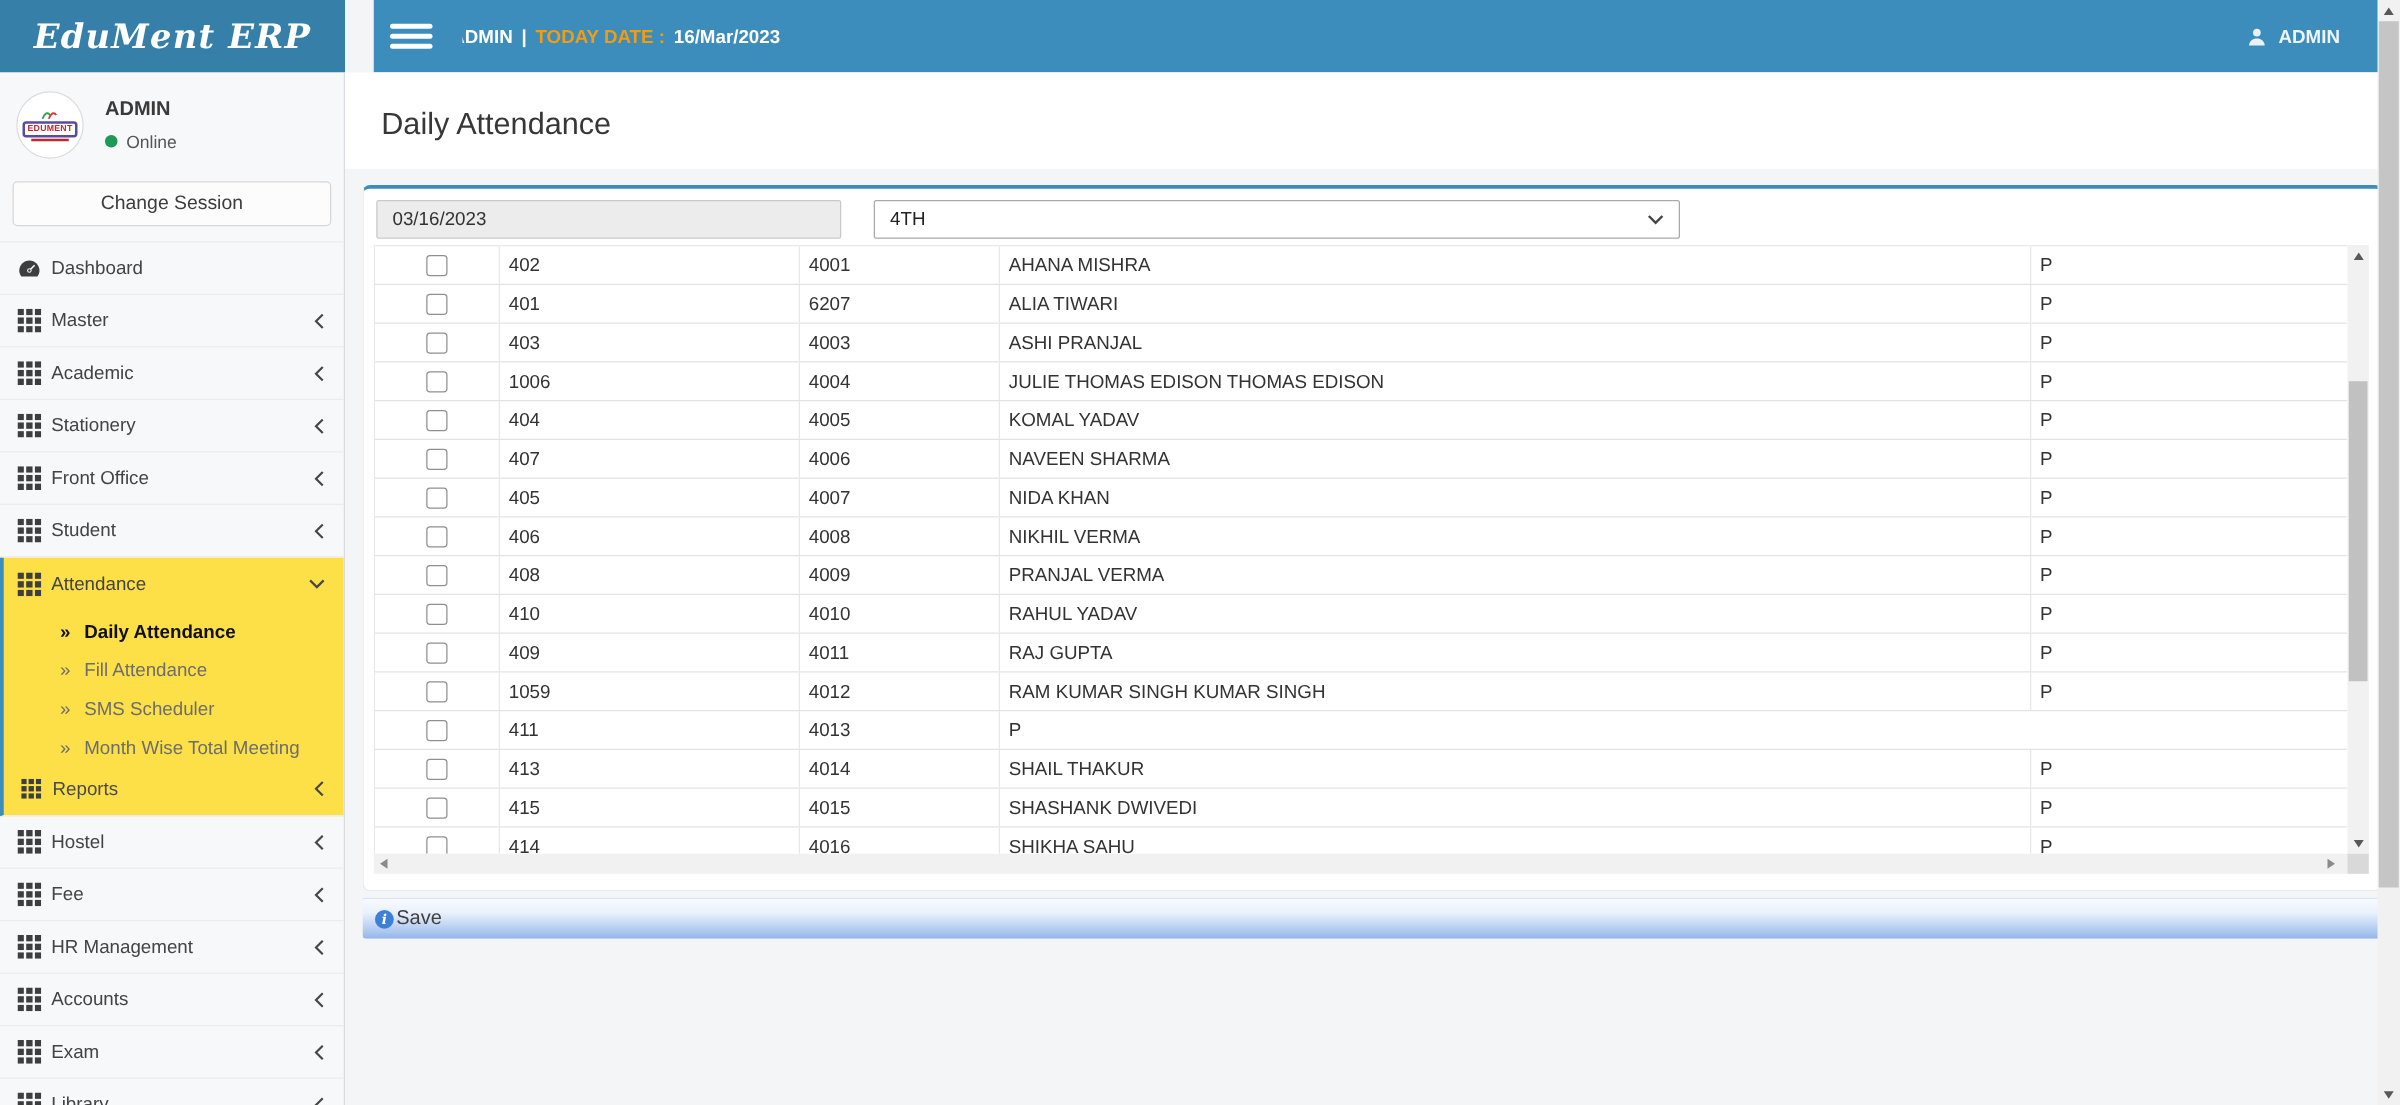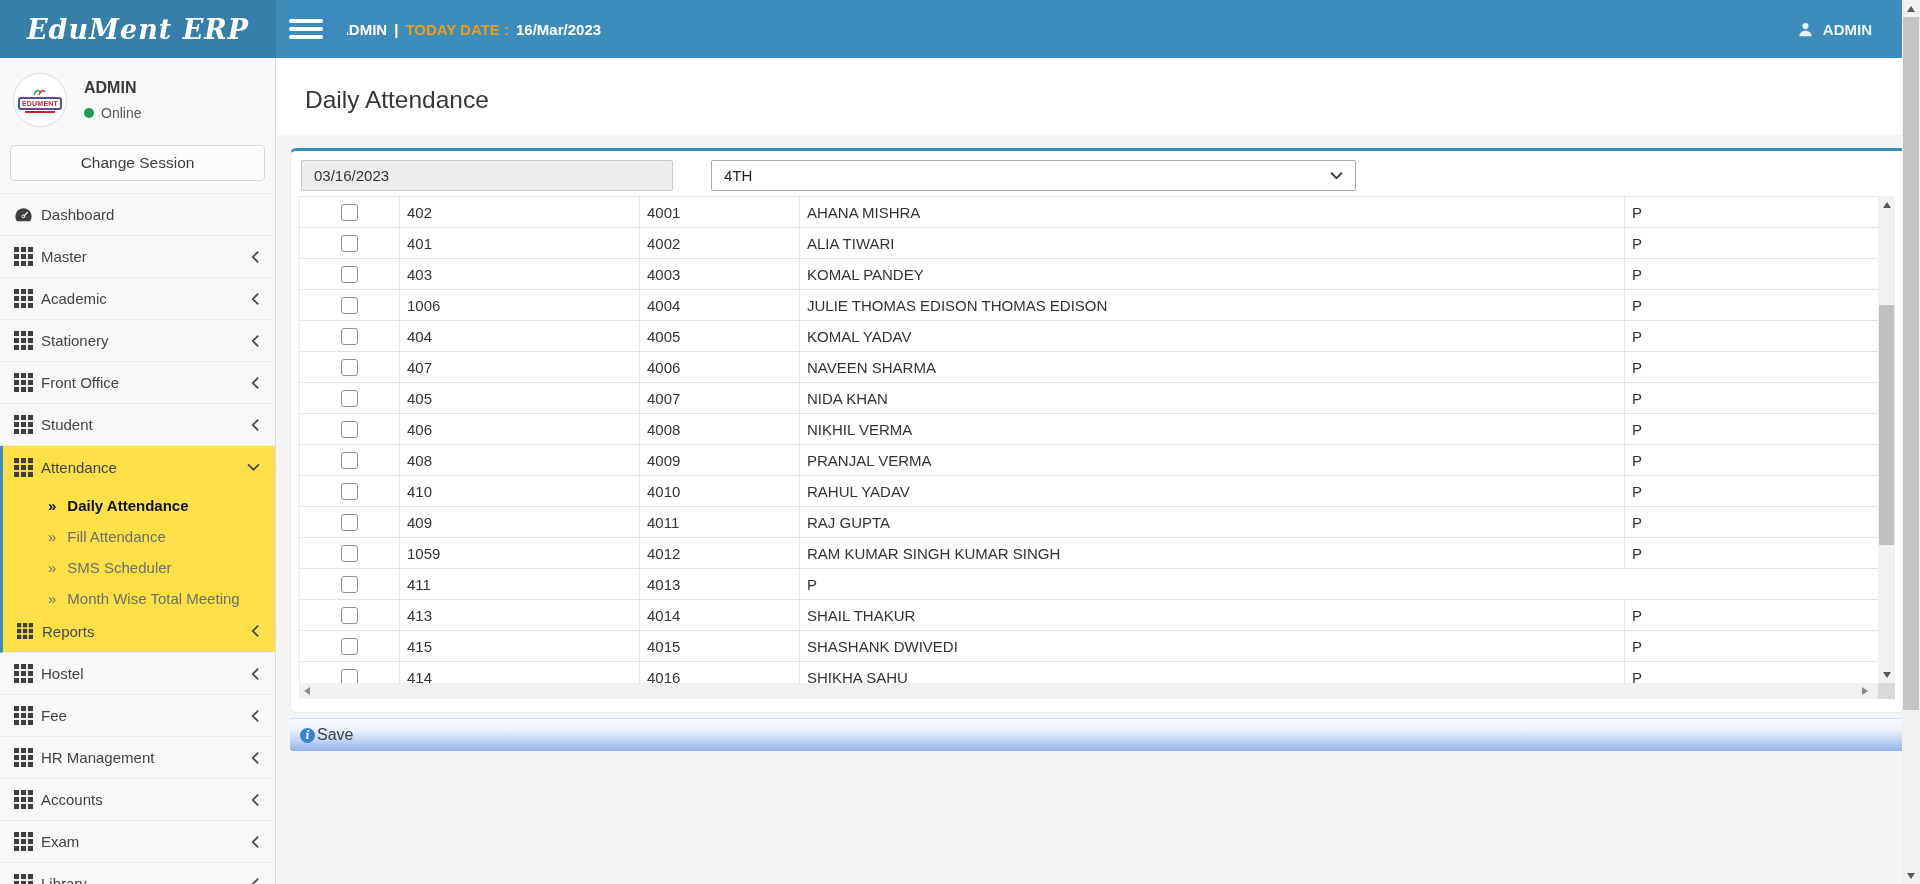--- a/index.html
+++ b/index.html
@@ -1,20 +1,20 @@
 <!DOCTYPE html>
 <html><head>
 <meta charset="utf-8">
 <style>
   html,body{margin:0;padding:0;width:1920px;height:884px;overflow:hidden;
     font-family:"Liberation Sans",sans-serif;background:#f4f5f6;position:relative;}
   *{box-sizing:border-box;}
 
   
-  .topbar{display:flex;height:58px;width:1920px;}
+  .topbar{display:flex;height:58px;width:1920px;gap:23px;}
   .brand{width:276px;background:#367fa9;color:#fff;display:flex;align-items:center;justify-content:center;
     font-family:"DejaVu Serif",serif;font-style:italic;font-weight:bold;font-size:27px;letter-spacing:1px;}
   .topnav{flex:1;background:#3c8dbc;display:flex;align-items:center;position:relative;}
   .hamburger{width:34px;margin-left:13px;display:flex;flex-direction:column;gap:4.5px;cursor:pointer;}
   .hamburger i{display:block;height:3.5px;background:#fff;border-radius:2px;}
   .marquee{margin-left:24px;overflow:hidden;white-space:nowrap;font-size:15px;font-weight:bold;color:#fff;}
   .marquee .inner{display:inline-block;margin-left:-9px;}
   .marquee .sep{margin:0 7px;}
   .m-orange{color:#f39c12;margin-right:7px;}
   .account{position:absolute;right:48px;top:0;height:58px;display:flex;align-items:center;gap:9px;
@@ -48,21 +48,21 @@
   .sub-item.active{color:#101010;font-weight:bold;}
   .sub-tree{height:34px;display:flex;align-items:center;padding-left:14px;font-size:15px;color:#4a4a4a;position:relative;cursor:pointer;}
   .sub-tree .st-icon{display:flex;margin-right:9px;}
 
   
   .content{flex:1;position:relative;background:#f4f5f6;}
   .content-header{background:#fff;height:77px;}
   .page-title{margin:0;padding:28px 0 0 29px;font-size:24.5px;font-weight:normal;color:#373737;}
   .panel{margin:13px 14px 0 14px;background:#fff;border:1px solid #e7eaee;border-top:3px solid #3c8dbc;
     border-radius:6px;padding-bottom:13px;}
-  .filters{display:flex;padding:9px 10px 0 10px;gap:38px;}
+  .filters{display:flex;padding:9px 10px 0 10px;gap:26px;}
   .date-input{width:372px;height:31px;background:#ececec;border:1px solid #c9c9c9;border-radius:2px;
     padding-left:12px;font-size:15px;color:#333;font-family:"Liberation Sans",sans-serif;}
   .class-select{width:645px;height:31px;background:#fff;border:1px solid #a9a9a9;border-radius:2px;
     display:flex;align-items:center;justify-content:space-between;padding:0 12px;font-size:15px;color:#222;cursor:pointer;}
 
   .table-zone{position:relative;margin:5px 10px 0 8px;}
   .rows-viewport{height:487px;overflow:hidden;margin-right:17px;border-top:1px solid #e8e8e8;}
   .row{height:31px;display:flex;border-bottom:1px solid #e3e3e3;border-left:1px solid #e8e8e8;}
   .cell{height:100%;display:flex;align-items:center;border-left:1px solid #e8e8e8;padding-left:7px;font-size:15px;color:#333;overflow:hidden;white-space:nowrap;}
   .c-check{width:99px;border-left:none;justify-content:center;padding-left:0;}
@@ -481,31 +481,31 @@
               <div class="cell c-roll">402</div>
               <div class="cell c-adm">4001</div>
               <div class="cell c-name">AHANA MISHRA</div>
               <div class="cell c-status">P</div>
             </div>
             <div class="row">
               <div class="cell c-check">
                 <input class="checkbox" type="checkbox" style="">
               </div>
               <div class="cell c-roll">401</div>
-              <div class="cell c-adm">4002</div>
+              <div class="cell c-adm">6207</div>
               <div class="cell c-name">ALIA TIWARI</div>
               <div class="cell c-status">P</div>
             </div>
             <div class="row">
               <div class="cell c-check">
                 <input class="checkbox" type="checkbox" style="">
               </div>
               <div class="cell c-roll">403</div>
               <div class="cell c-adm">4003</div>
-              <div class="cell c-name">KOMAL PANDEY</div>
+              <div class="cell c-name">ASHI PRANJAL</div>
               <div class="cell c-status">P</div>
             </div>
             <div class="row">
               <div class="cell c-check">
                 <input class="checkbox" type="checkbox" style="">
               </div>
               <div class="cell c-roll">1006</div>
               <div class="cell c-adm">4004</div>
               <div class="cell c-name">JULIE THOMAS EDISON THOMAS EDISON</div>
               <div class="cell c-status">P</div>

